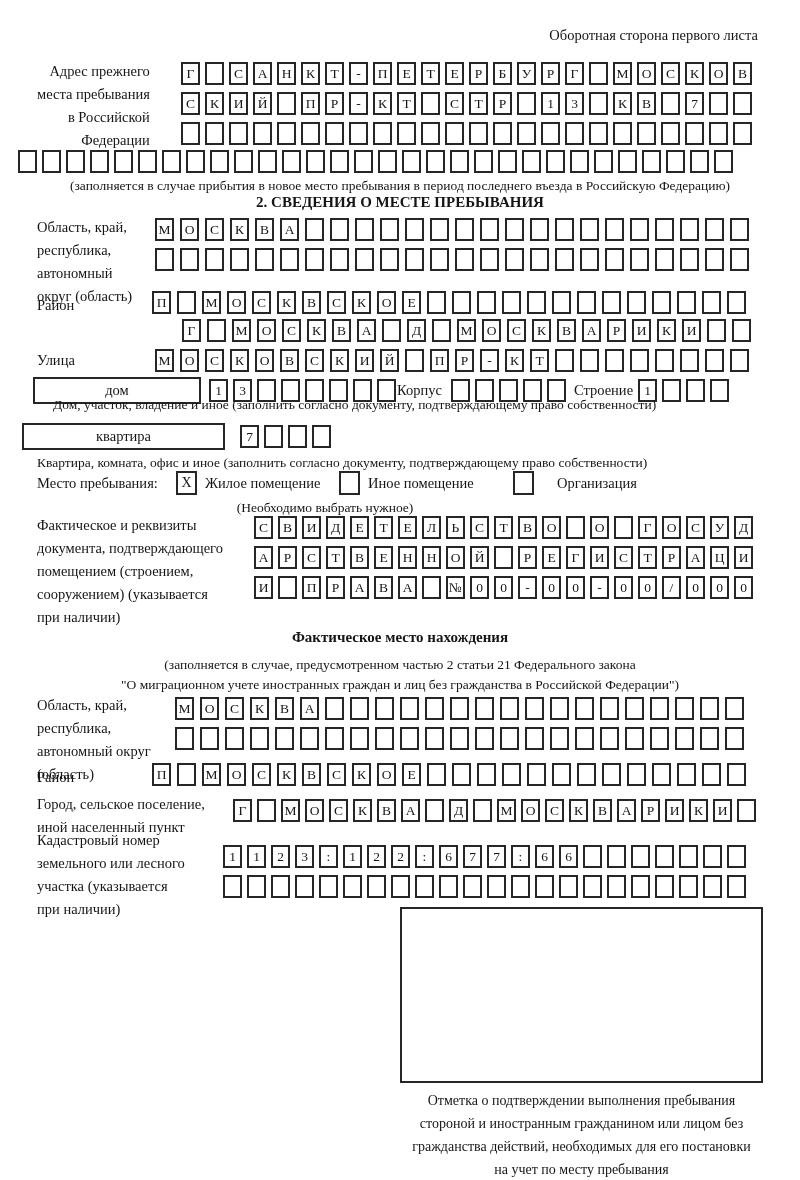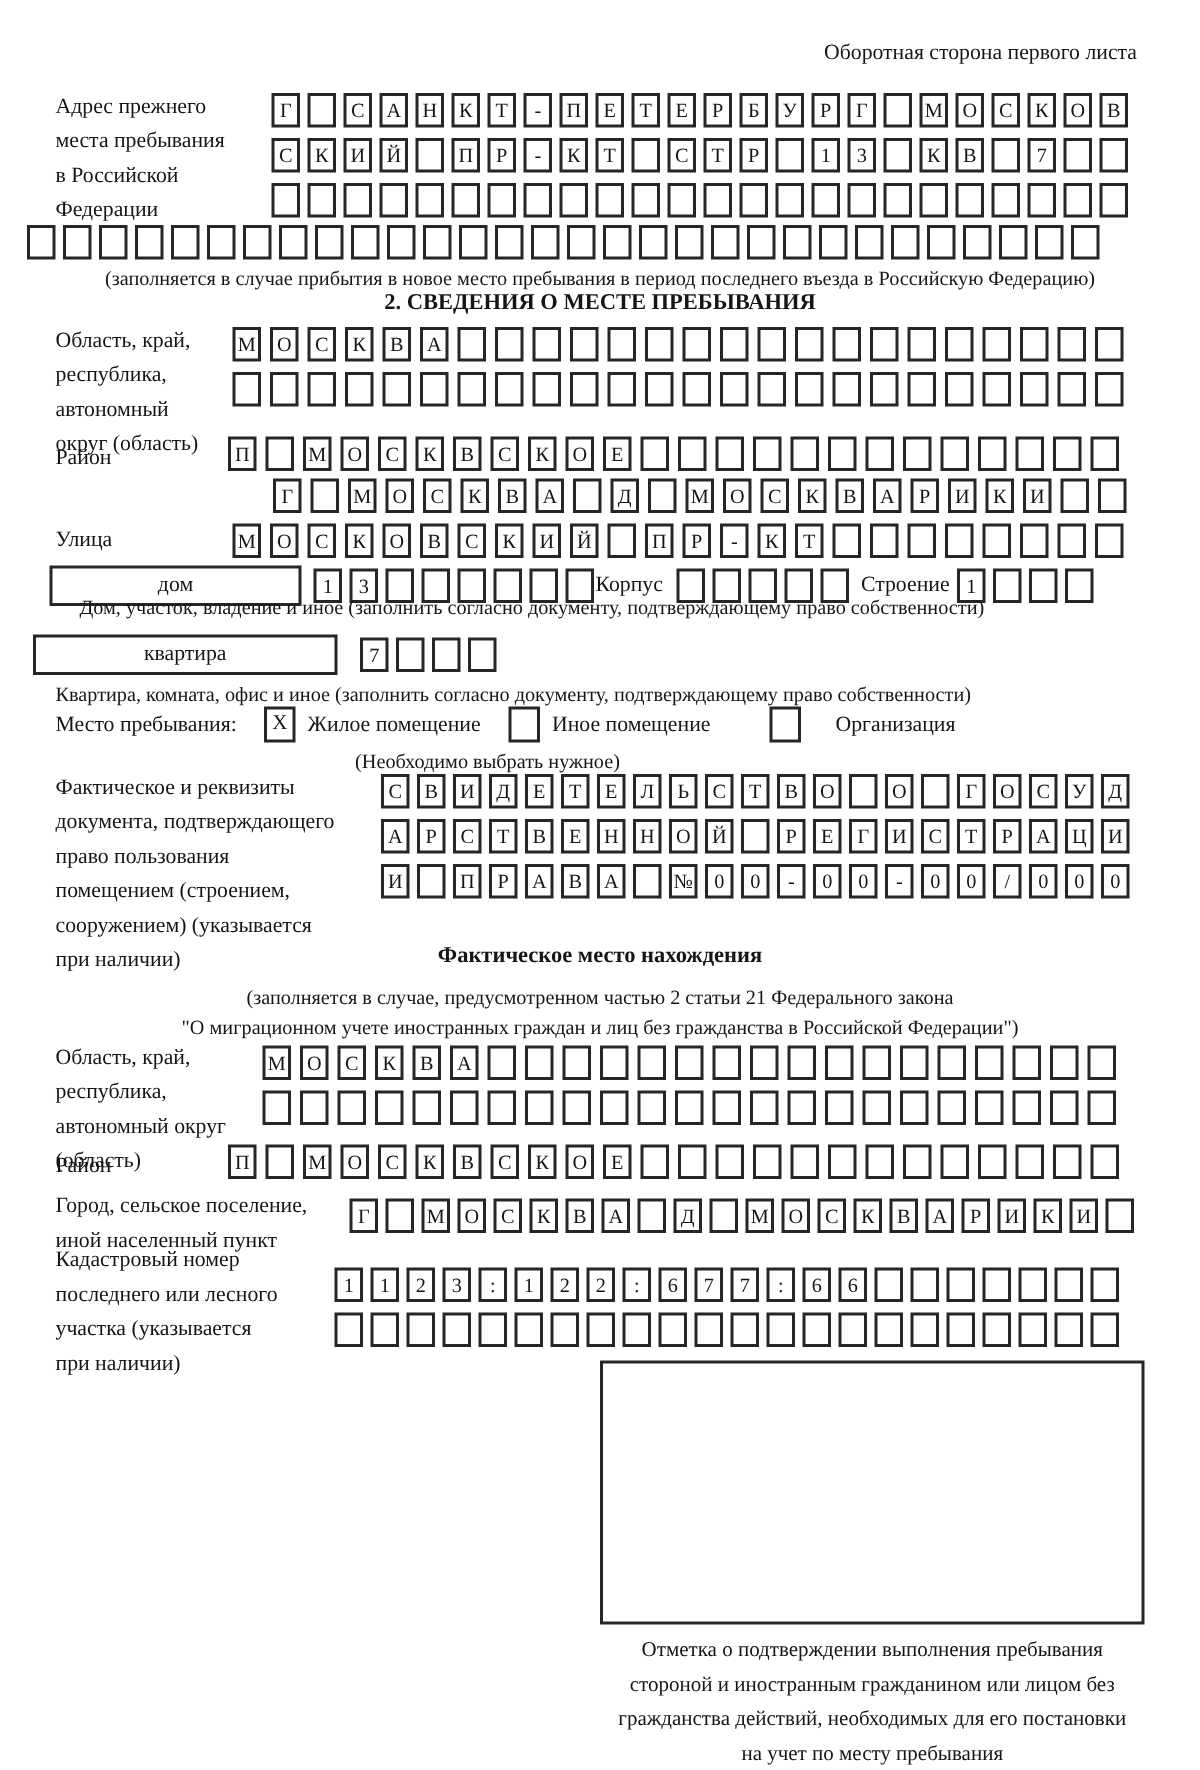--- a/index.html
+++ b/index.html
@@ -21,21 +21,21 @@
         font-size:14px;line-height:20px;background:#fff;}
   .stampbox{border:2px solid #262626;box-sizing:border-box;background:#fff;}
 </style>
 </head>
 <body>
 
 <div class="page">
 
   <div class="abs label" style="top:24px;right:42px;">Оборотная сторона первого листа</div>
 
-  <div class="abs label" style="left:37px;top:60px;">
+  <div class="abs label" style="left:37px;top:60px;text-align:right;">
       <div>Адрес прежнего</div>
       <div>места пребывания</div>
       <div>в Российской</div>
       <div>Федерации</div>
     </div>
   <div class="abs grid" style="left:181px;top:62px;">
       <span class="cell">Г</span>
       <span class="cell"></span>
       <span class="cell">С</span>
       <span class="cell">А</span>
@@ -331,21 +331,20 @@
   <div class="abs label" style="left:205px;top:472px;">Жилое помещение</div>
   <div class="abs chk" style="left:339px;top:471px;"></div>
   <div class="abs label" style="left:368px;top:472px;">Иное помещение</div>
   <div class="abs chk" style="left:513px;top:471px;"></div>
   <div class="abs label" style="left:557px;top:472px;">Организация</div>
   <div class="abs caption" style="left:0;top:499px;width:650px;text-align:center;">(Необходимо выбрать нужное)</div>
 
   <div class="abs label" style="left:37px;top:514px;">
       <div>Фактическое и реквизиты</div>
       <div>документа, подтверждающего</div>
-      <div>право пользования</div>
       <div>помещением (строением,</div>
       <div>сооружением) (указывается</div>
       <div>при наличии)</div>
     </div>
   <div class="abs grid" style="left:254px;top:516px;">
       <span class="cell">С</span>
       <span class="cell">В</span>
       <span class="cell">И</span>
       <span class="cell">Д</span>
       <span class="cell">Е</span>
@@ -526,21 +525,21 @@
       <span class="cell">А</span>
       <span class="cell">Р</span>
       <span class="cell">И</span>
       <span class="cell">К</span>
       <span class="cell">И</span>
       <span class="cell"></span>
     </div>
 
   <div class="abs label" style="left:37px;top:829px;">
       <div>Кадастровый номер</div>
-      <div>последнего или лесного</div>
+      <div>земельного или лесного</div>
       <div>участка (указывается</div>
       <div>при наличии)</div>
     </div>
   <div class="abs grid" style="left:223px;top:845px;">
       <span class="cell">1</span>
       <span class="cell">1</span>
       <span class="cell">2</span>
       <span class="cell">3</span>
       <span class="cell">:</span>
       <span class="cell">1</span>

